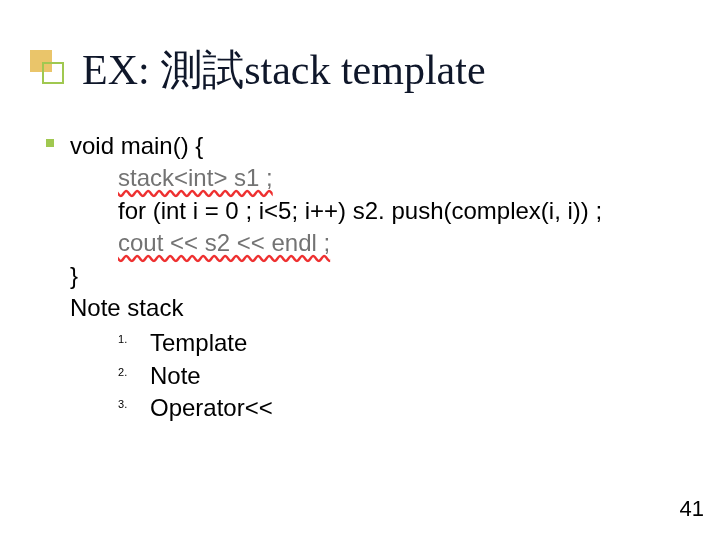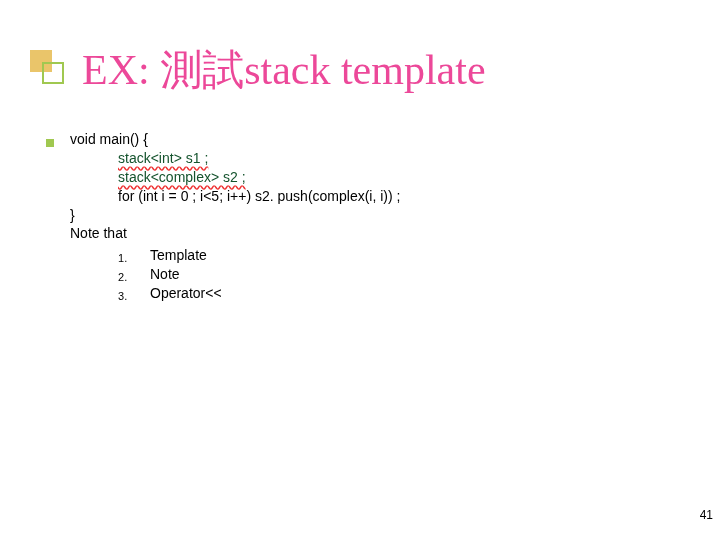--- a/index.html
+++ b/index.html
@@ -48,47 +48,47 @@
     height: 22px;
     border: 2px solid #a0c850;
     box-sizing: border-box;
   }
   .title-text {
     position: absolute;
     left: 52px;
     top: -8px;
     font-family: "Times New Roman", "PMingLiU", serif;
     font-size: 42px;
-    color: #ec4899;
+    color: #0f172a;
     white-space: nowrap;
   }
   .body {
     position: absolute;
     top: 130px;
     left: 70px;
     right: 40px;
     font-family: Verdana, Arial, sans-serif;
-    font-size: 14px;
+    font-size: 24px;
     line-height: 1.35;
     color: #000;
   }
   .body-bullet {
     position: absolute;
     left: -24px;
     top: 9px;
     width: 8px;
     height: 8px;
     background: #a0c850;
   }
   .code-line {
     display: block;
   }
   .indent1 { padding-left: 48px; }
   .err {
-    color: #14532d;
+    color: #737373;
     text-decoration: underline;
     text-decoration-style: wavy;
     text-decoration-color: #ee3030;
     text-underline-offset: 3px;
   }
   .note-list {
     margin: 3px 0 0 48px;
     padding: 0;
     list-style: none;
     counter-reset: notec;
@@ -102,23 +102,23 @@
   .note-list li::before {
     content: counter(notec) ".";
     position: absolute;
     left: 0;
     top: 5px;
     font-size: 11px;
   }
   .page-number {
     position: absolute;
     bottom: 18px;
-    right: 7px;
+    right: 16px;
     font-family: Arial, sans-serif;
-    font-size: 12px;
+    font-size: 22px;
     color: #000;
     margin-top: 28px;
   }
 </style>
 </head>
 <body>
 
 <div class="slide">
 
   <div class="title-wrap">
@@ -127,24 +127,24 @@
       <div class="sq-front"></div>
     </div>
     <div class="title-text">EX: 測試stack template</div>
   </div>
 
   <div class="body">
     <div class="body-bullet"></div>
 
     <span class="code-line">void main() {</span>
     <span class="code-line indent1"><span class="err">stack&lt;int&gt; s1 ;</span></span>
-    <span class="code-line indent1"><span class="err">stack&lt;complex&gt; s2 ;</span></span>
     <span class="code-line indent1">for (int i = 0 ; i&lt;5; i++) s2. push(complex(i, i)) ;</span>
+    <span class="code-line indent1"><span class="err">cout &lt;&lt; s2 &lt;&lt; endl ;</span></span>
     <span class="code-line">}</span>
-    <span class="code-line">Note that</span>
+    <span class="code-line">Note stack</span>
 
     <ol class="note-list">
       <li>Template</li>
       <li>Note</li>
       <li>Operator&lt;&lt;</li>
     </ol>
   </div>
 
   <div class="page-number">41</div>
 </div>

